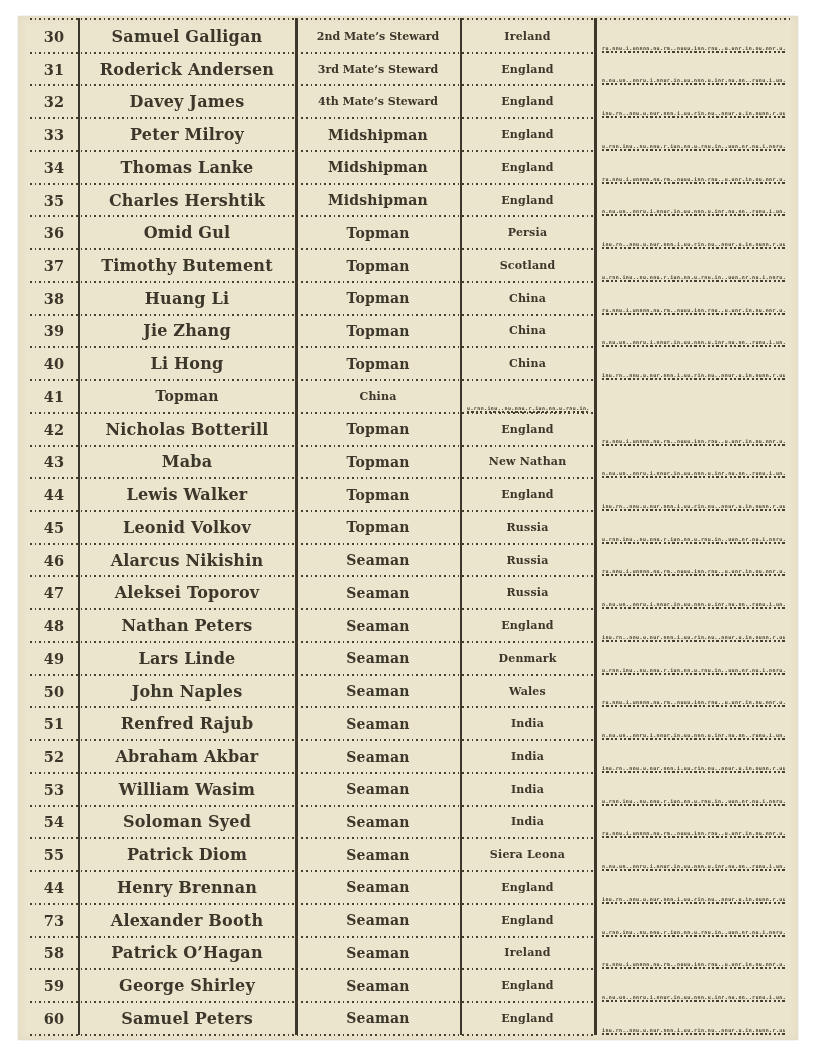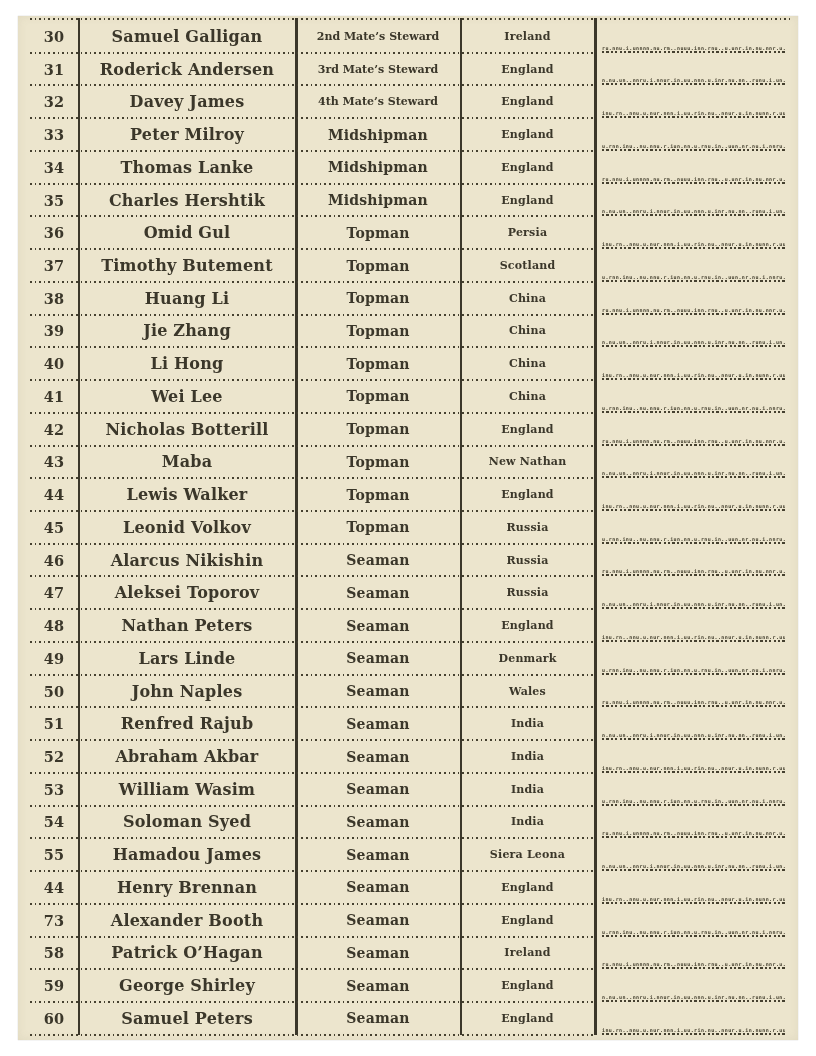--- a/index.html
+++ b/index.html
@@ -216,21 +216,20 @@
     <div class="cell country">China</div>
     <div class="cell notes">
       <div class="scribble">
         <span class="txt">inu.rn..nnu.u.nur.nnn.i.uu.rin.nu..nnur.u.in.nunn.r.uu.inn.u..</span>
       </div>
     </div>
   </div>
 
   <div class="row">
     <div class="cell num">41</div>
-    <div class="cell name">Wei Lee</div>
     <div class="cell role">Topman</div>
     <div class="cell country">China</div>
     <div class="cell notes">
       <div class="scribble">
         <span class="txt">u.rnn.inu..nu.nnu.r.iun.nn.u.rnu.in..uun.nr.nu.i.nnru.un.nn...</span>
       </div>
     </div>
   </div>
 
   <div class="row">
@@ -384,21 +383,21 @@
     <div class="cell country">India</div>
     <div class="cell notes">
       <div class="scribble">
         <span class="txt">ru.nnu.i.unnnn.nu.rm..nuuu.inn.rnu..u.unr.in.nu.nnr.u.rin.nu..</span>
       </div>
     </div>
   </div>
 
   <div class="row">
     <div class="cell num">55</div>
-    <div class="cell name">Hamadou James</div>
+    <div class="cell name">Patrick Diom</div>
     <div class="cell role">Seaman</div>
     <div class="cell country">Siera Leona</div>
     <div class="cell notes">
       <div class="scribble">
         <span class="txt">n.nu.un..nnru.i.nnur.in.uu.nnn.u.inr.nu.nn..runu.i.un.nnu.in..</span>
       </div>
     </div>
   </div>
 
   <div class="row">

